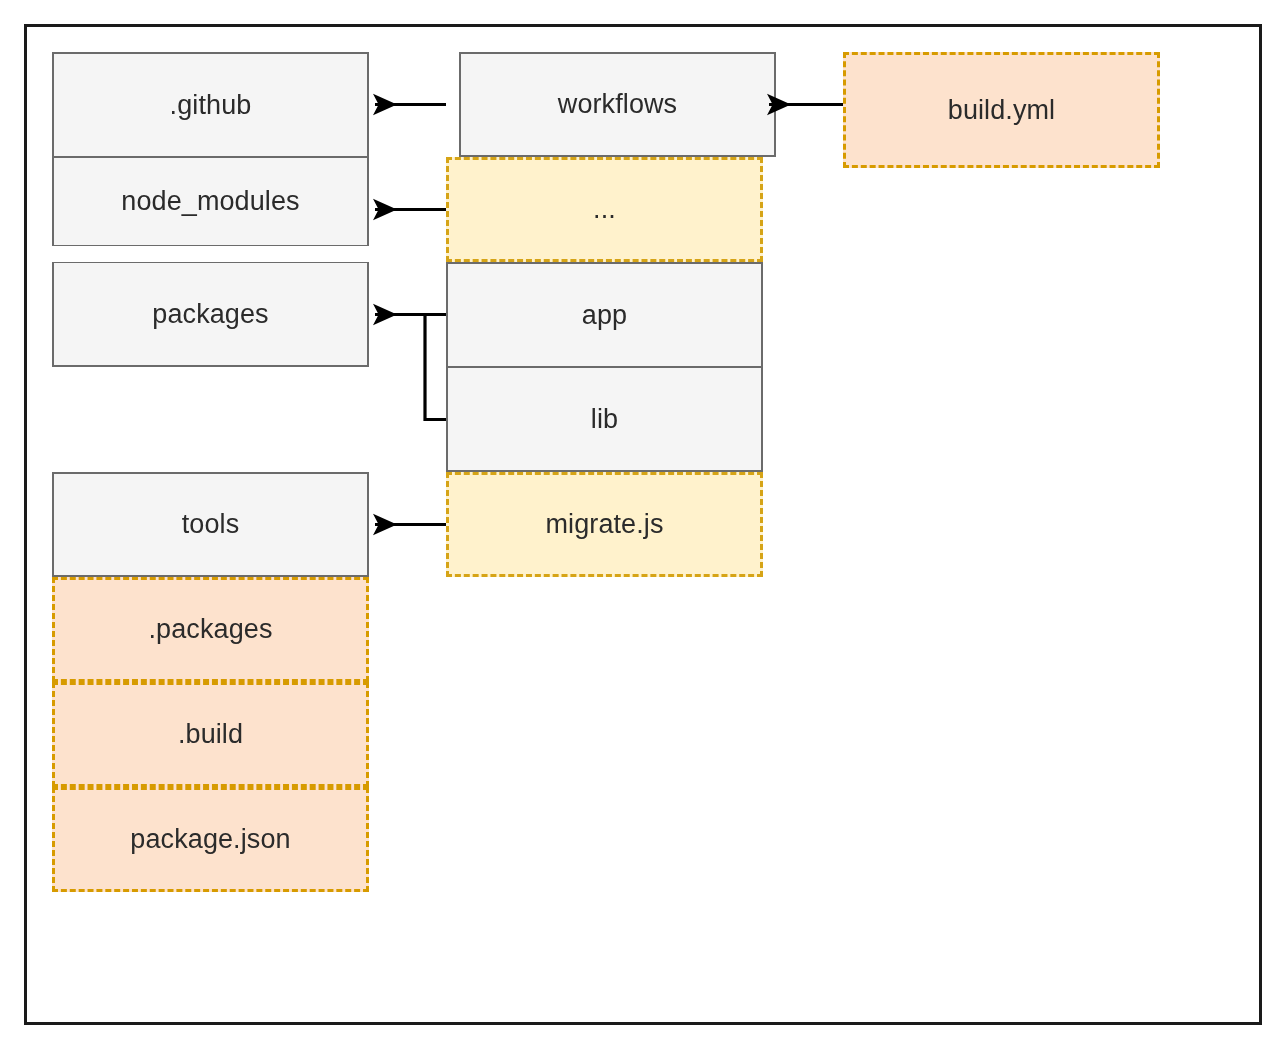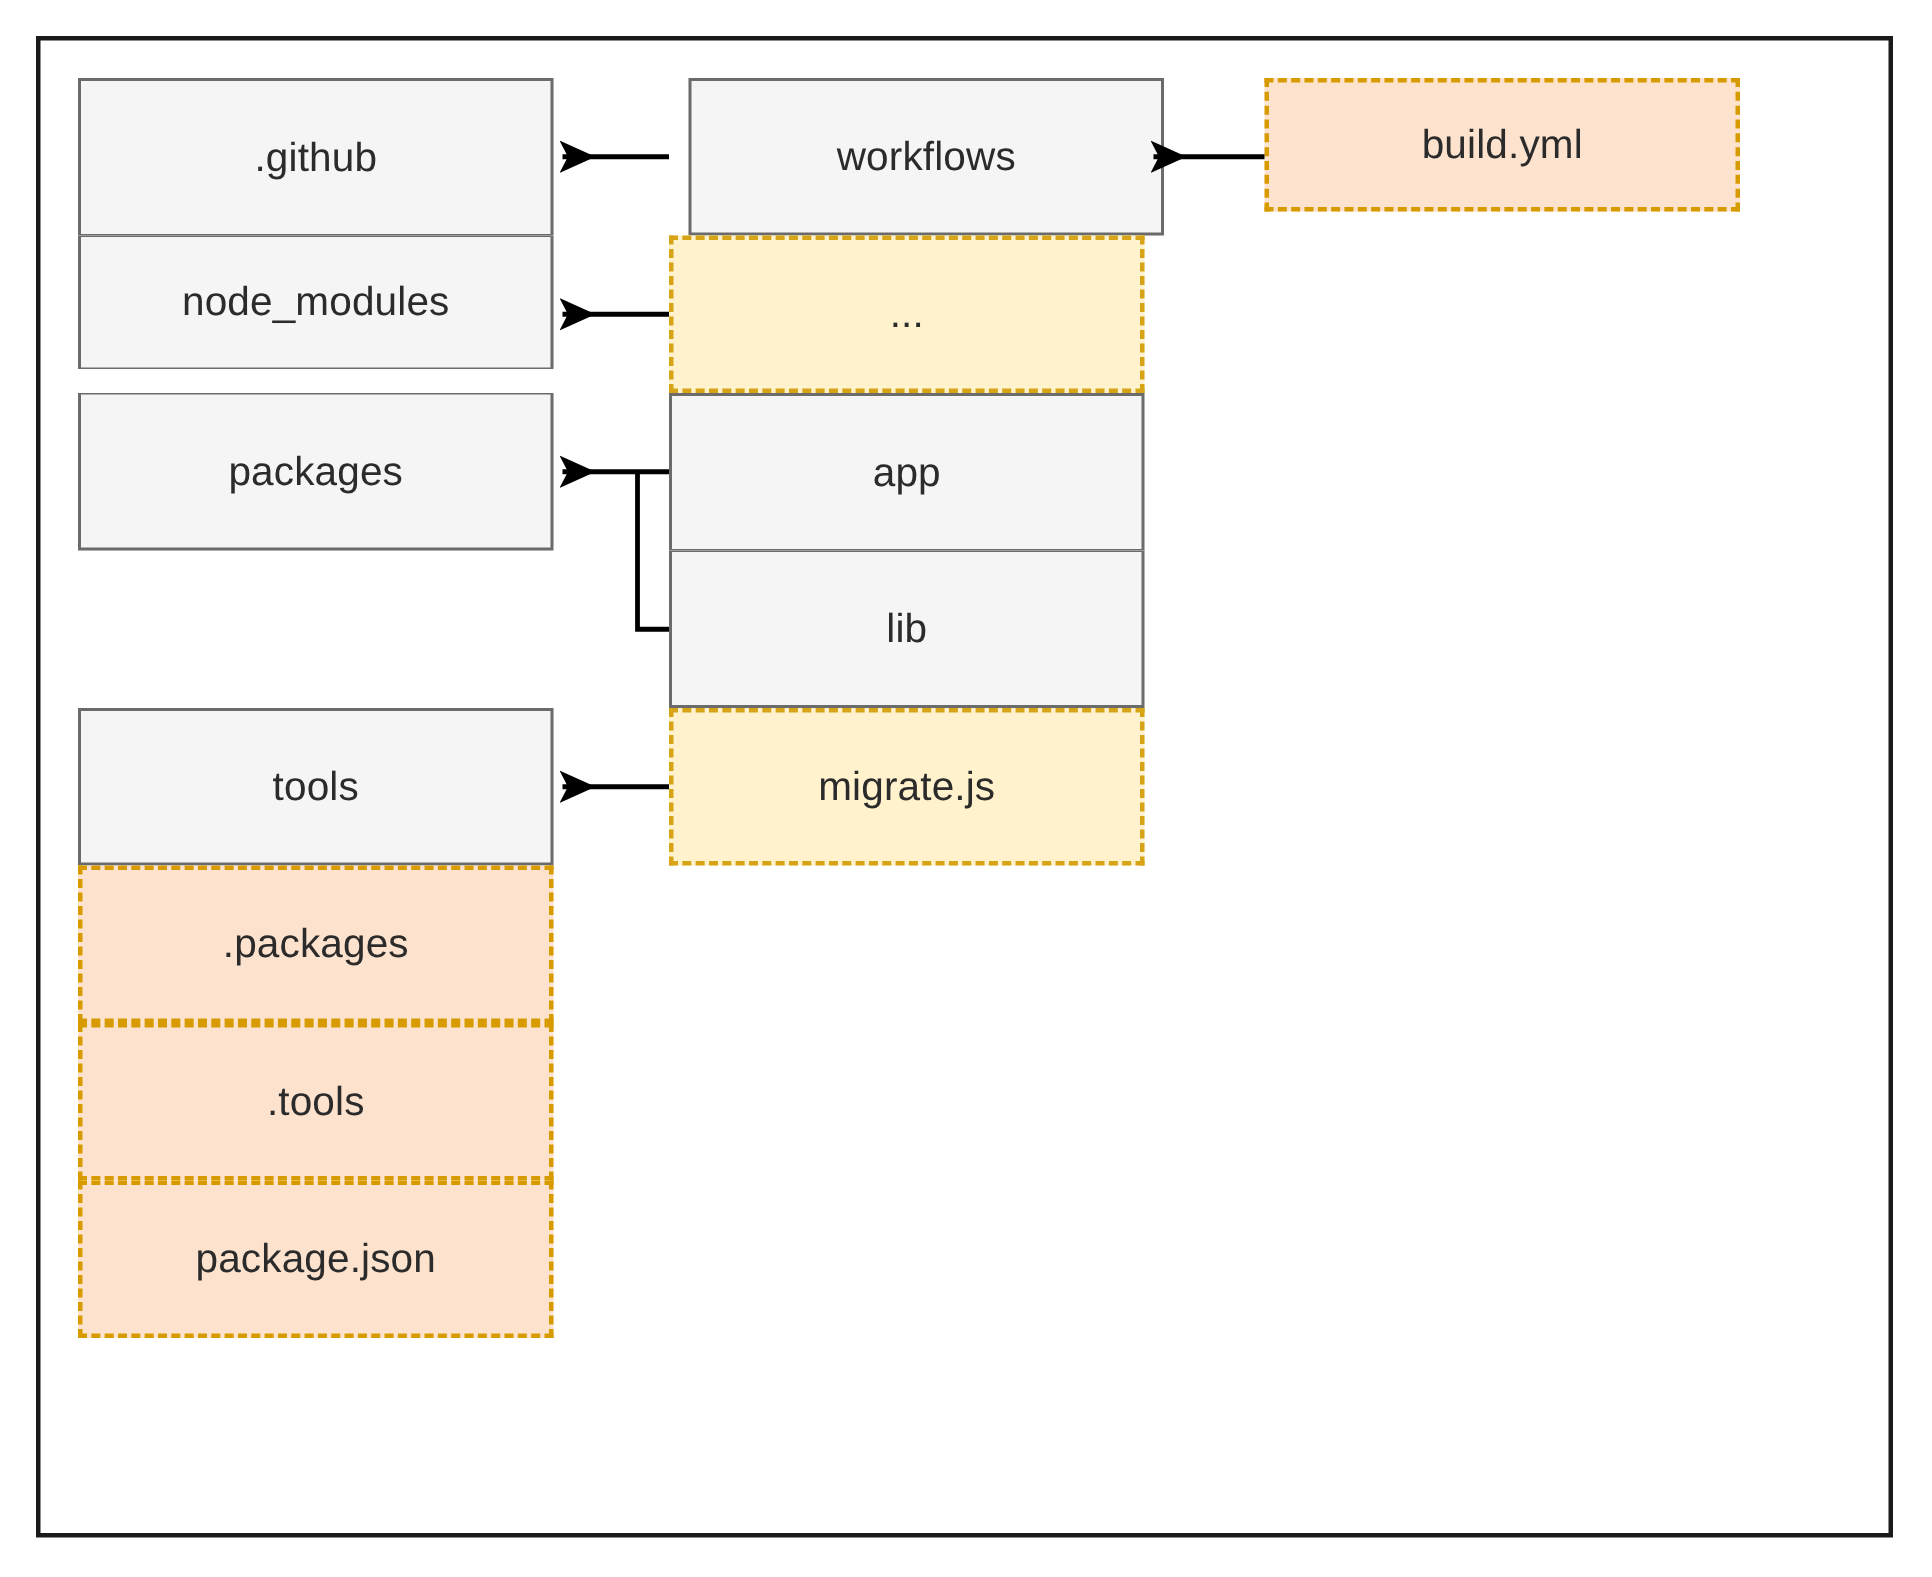--- a/index.html
+++ b/index.html
@@ -102,21 +102,21 @@
 
   <div class="node solid" style="left:52px; top:472px; width:317px; height:105px;">
     <span>tools</span>
   </div>
 
   <div class="node dashed-peach" style="left:52px; top:577px; width:317px; height:105px;">
     <span>.packages</span>
   </div>
 
   <div class="node dashed-peach" style="left:52px; top:682px; width:317px; height:105px;">
-    <span>.tools</span>
+    <span>.build</span>
   </div>
 
   <div class="node dashed-peach" style="left:52px; top:787px; width:317px; height:105px;">
     <span>package.json</span>
   </div>
 
 
   <div class="node solid" style="left:446px; top:52px; width:317px; height:105px;margin-left:13px;">
     <span>workflows</span>
   </div>
@@ -130,21 +130,21 @@
   </div>
 
   <div class="node solid join-top" style="left:446px; top:367px; width:317px; height:105px;">
     <span>lib</span>
   </div>
 
   <div class="node dashed-cream" style="left:446px; top:472px; width:317px; height:105px;text-align:right;">
     <span>migrate.js</span>
   </div>
 
-  <div class="node dashed-peach" style="left:843px; top:52px; width:317px; height:89px;">
+  <div class="node dashed-peach" style="left:843px; top:52px; width:317px; height:116px;">
     <span>build.yml</span>
   </div>
 
   <svg id="connectors" viewBox="0 0 1288 1051" width="1288" height="1051">
     <defs>
       <marker id="arrowLeft" viewBox="0 0 12 12" refX="11" refY="6" markerWidth="7.5" markerHeight="7.5" orient="auto-start-reverse">
         <path d="M 0 6 L 12 0.6 L 9.2 6 L 12 11.4 z" fill="#000000"></path>
       </marker>
     </defs>
 

